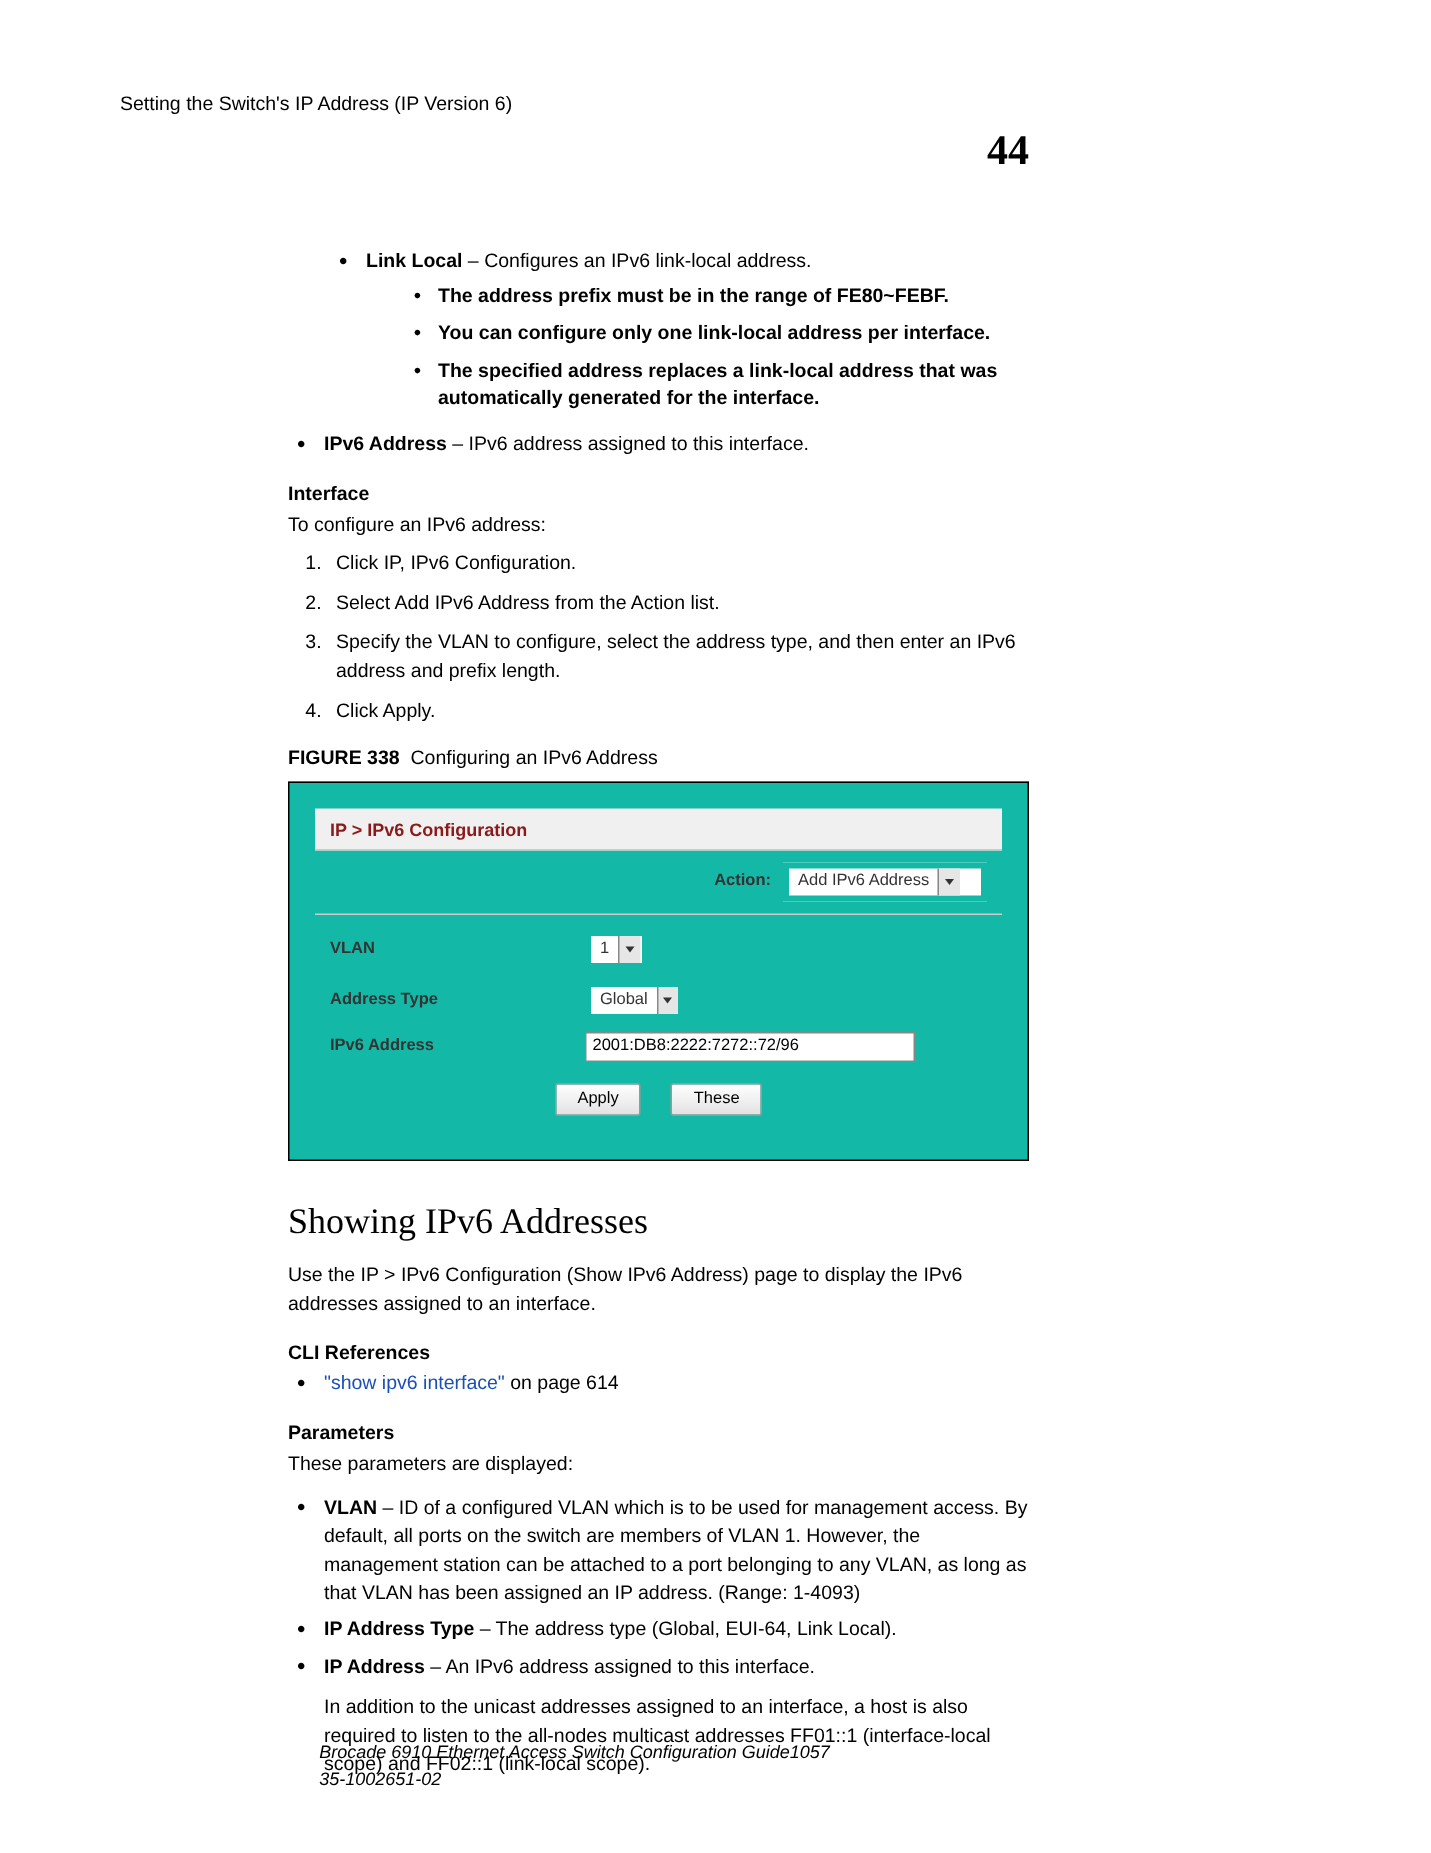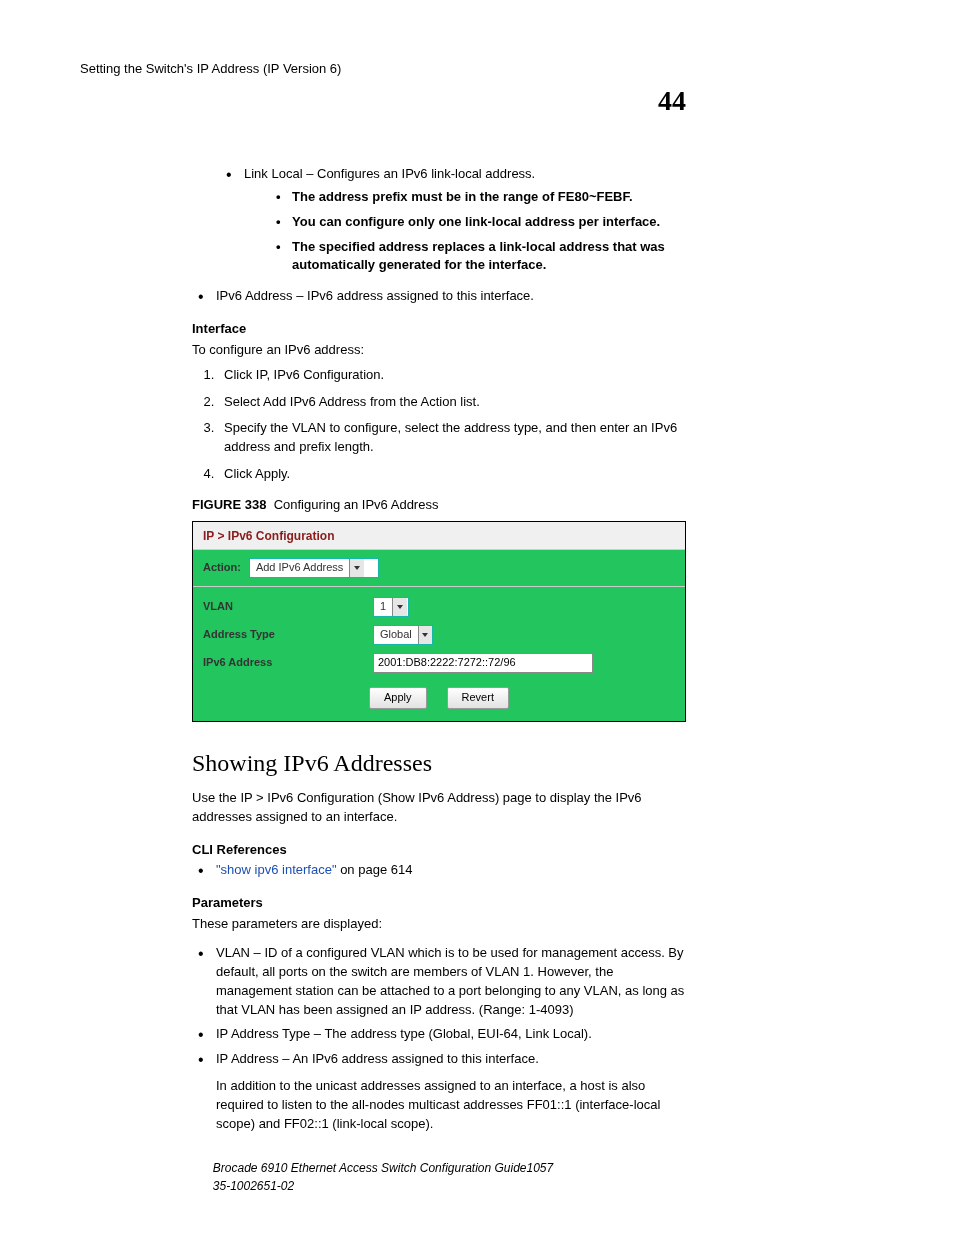--- a/index.html
+++ b/index.html
@@ -63,71 +63,72 @@
     padding-left: 20px;
     margin-bottom: 6px;
     font-weight: bold;
   }
   ul.sub-bullets > li::before {
     content: "•";
     position: absolute;
     left: 4px;
   }
   .outdent { margin-left: -28px; }
-  .bold { font-weight: normal; }
+  .bold { font-weight: bold; }
   .section-heading {
     font-weight: bold;
     margin: 14px 0 2px 0;
   }
   ol.steps {
     margin: 6px 0 12px 0;
     padding-left: 26px;
   }
   ol.steps li {
     padding-left: 6px;
     margin-bottom: 8px;
   }
   .figure-label {
     margin: 10px 0 6px 0;
   }
   .figure-label .fig-code { font-weight: bold; }
   .ui-figure {
     border: 1px solid #000;
-    background: #22c55e;
-    padding: 0;
+    background: #14b8a6;
+    padding: 17px;
     margin-bottom: 24px;
   }
   .ui-bc {
     color: #8b1a1a;
     font-weight: bold;
     font-size: 12px;
     padding: 6px 10px 4px 10px;
     border-bottom: 1px solid #ccc;
     background: #f0f0f0;
   }
   .ui-row {
     display: flex;
     align-items: center;
     padding: 4px 10px;
     font-size: 11px;
   }
   .ui-row.action-row {
     border-bottom: 1px solid #ccc;
     padding: 8px 10px;
+    justify-content: flex-end;
   }
   .ui-row .lbl {
     width: 170px;
     font-weight: bold;
     color: #333;
   }
   .ui-row.action-row .lbl { width: auto; margin-right: 8px; }
   .ui-select {
     display: inline-flex;
     align-items: center;
-    border: 1px solid #14b8a6;
+    border: 4px solid #14b8a6;
     background: #fff;
     height: 18px;
     font-size: 11px;
     color: #333;
   }
   .ui-select .val { padding: 0 6px; }
   .ui-select .arrow {
     width: 14px;
     height: 100%;
     border-left: 1px solid #888;
@@ -248,21 +249,21 @@
             <span class="val">Global</span>
             <span class="arrow"></span>
           </span>
         </div>
         <div class="ui-row">
           <span class="lbl">IPv6 Address</span>
           <span class="ui-input" style="width:210px;">2001:DB8:2222:7272::72/96</span>
         </div>
         <div class="ui-buttons">
           <span class="ui-btn">Apply</span>
-          <span class="ui-btn">Revert</span>
+          <span class="ui-btn">These</span>
         </div>
       </div>
 
       <h2 class="showing">Showing IPv6 Addresses</h2>
       <div>Use the IP &gt; IPv6 Configuration (Show IPv6 Address) page to display the IPv6 addresses assigned to an interface.</div>
 
       <div class="section-heading">CLI References</div>
       <ul class="bullets">
         <li>
           <span class="link">"show ipv6 interface"</span><span> on page 614</span>

